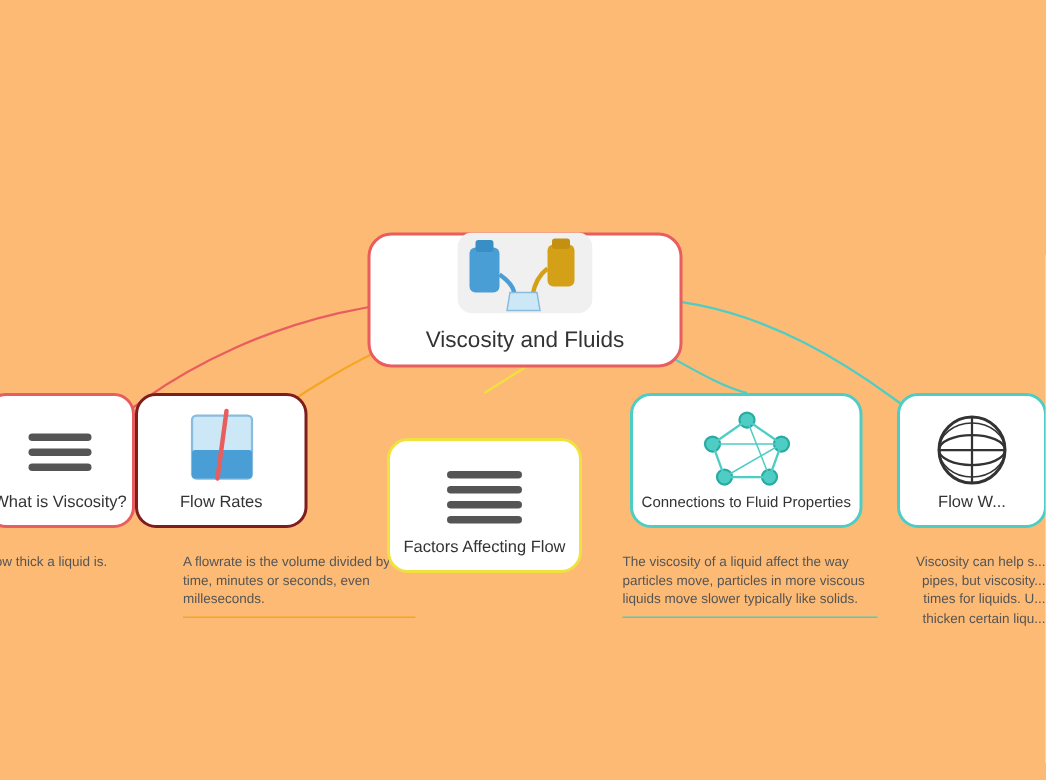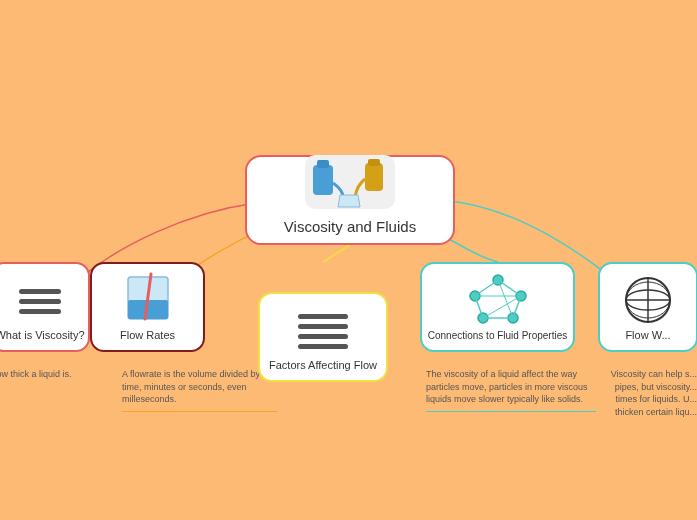--- a/index.html
+++ b/index.html
@@ -168,21 +168,20 @@
     }
 
     .desc-connections {
       left: 415px;
       top: 370px;
       width: 175px;
       font-size: 9px;
       color: #555;
       border-bottom: 1px solid #4ecdc4;
       padding-bottom: 4px;
-      margin-left: 11px;
     }
 
     .desc-realworld {
       left: 597px;
       top: 370px;
       width: 100px;
       font-size: 9px;
       color: #555;
     }
 

